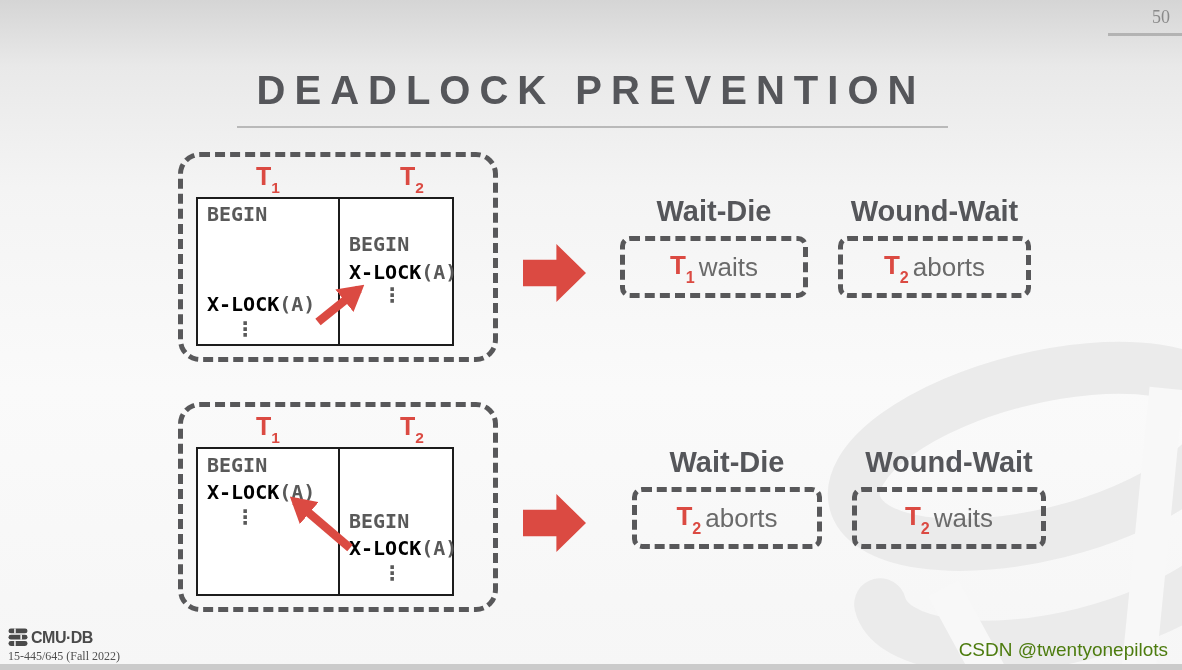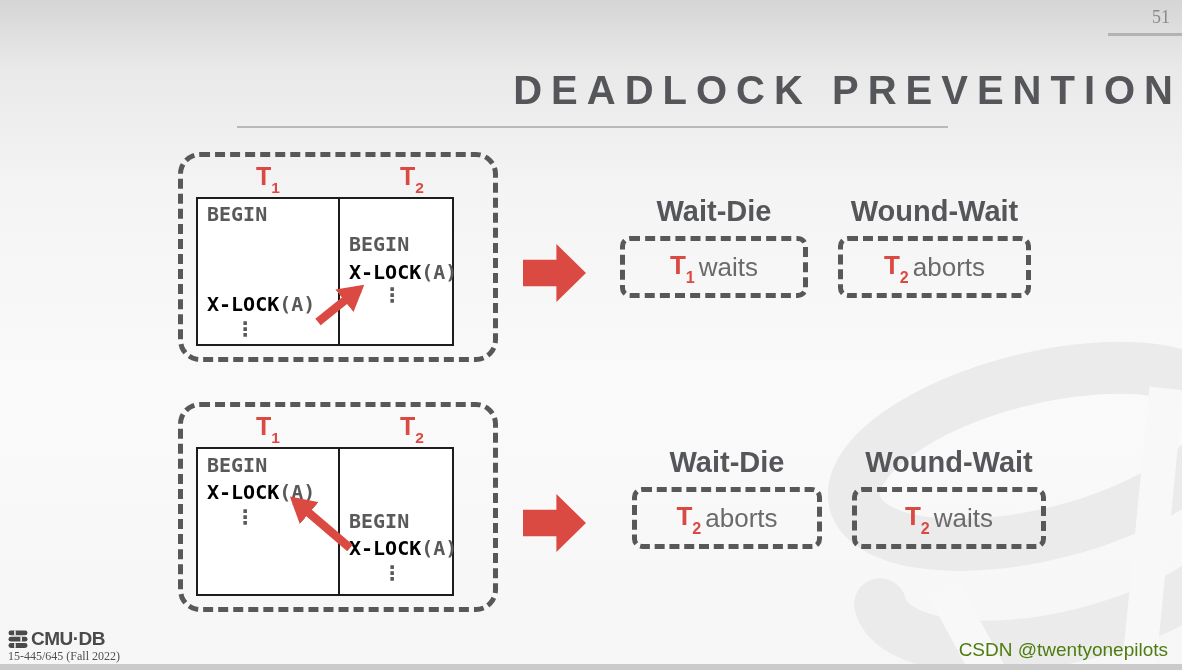--- a/index.html
+++ b/index.html
@@ -5,21 +5,21 @@
   html,body{margin:0;padding:0;}
   body{
     width:1182px;height:670px;position:relative;overflow:hidden;
     font-family:"Liberation Sans",sans-serif;
     background:linear-gradient(180deg,#d5d5d5 0%,#e9e9e9 10%,#f4f4f4 28%,#fafafa 58%,#f6f6f6 100%);
   }
   .abs{position:absolute;}
   
   .page-num{top:7px;right:12px;font-family:"Liberation Serif",serif;font-size:18px;color:#8a8a8a;z-index:2;}
   .page-num-rule{top:33px;right:0;width:74px;height:3px;background:#b3b3b3;z-index:2;}
-  .slide-title{top:68px;left:0;width:100%;text-align:right;font-size:40px;font-weight:bold;
+  .slide-title{top:68px;left:0;width:100%;text-align:center;font-size:40px;font-weight:bold;
     letter-spacing:9px;color:#55565a;z-index:2;}
   .title-rule{top:126px;left:237px;width:711px;height:2px;background:#b9b9b9;z-index:2;}
 
   
   .scenario{left:178px;width:320px;height:210px;border:5px dashed #58585a;border-radius:22px;
     box-sizing:border-box;z-index:2;}
   #scenario-0{top:152px;}
   #scenario-1{top:402px;}
   .txn-header{position:absolute;top:5px;font-size:25px;font-weight:bold;color:#db4a42;transform:translateX(-50%);}
   .h-t1{left:85px;} .h-t2{left:229px;}
@@ -61,21 +61,21 @@
   #outcome-1-1{left:852px;top:446px;width:194px;}
   .outcome-label{text-align:center;font-size:29px;font-weight:bold;color:#55565a;height:28px;}
   .outcome-box{margin-top:13px;height:62px;border:5px dashed #58585a;border-radius:10px;
     box-sizing:border-box;display:flex;align-items:center;justify-content:center;}
   .outcome-txn{font-size:26px;font-weight:bold;color:#db4a42;}
   .outcome-txn sub{font-size:62%;position:relative;bottom:-3px;}
   .outcome-verb{font-size:26px;color:#6a6a6a;margin-left:4px;}
 
   
   .logo-row{left:8px;top:628px;display:flex;align-items:center;gap:3px;z-index:2;}
-  .logo-text{font-size:19px;font-weight:bold;color:#4a4a4a;letter-spacing:-0.5px;}
+  .logo-text{font-size:16px;font-weight:bold;color:#4a4a4a;letter-spacing:-0.5px;}
   .course-text{left:8px;top:649px;font-family:"Liberation Serif",serif;font-size:12px;color:#4f4f4f;z-index:2;}
   .csdn-mark{right:14px;top:639px;font-size:19px;color:#4d7c0f;z-index:2;}
   .bottom-strip{left:0;bottom:0;width:100%;height:6px;background:#cbcbcb;z-index:3;}
   .db-watermark{left:0;top:0;z-index:0;}
 </style>
 </head>
 <body>
 
 <svg class="abs db-watermark" width="1182" height="670" viewBox="0 0 1182 670">
   <g transform="rotate(-14 1050 500)" stroke="#ebebeb" stroke-width="52" fill="none" stroke-linecap="round">
@@ -83,21 +83,21 @@
     <path d="M860,560 A190,78 0 0,0 1240,560"></path>
     <path d="M860,655 A190,78 0 0,0 1240,655"></path>
     <path d="M860,750 A190,78 0 0,0 1240,750"></path>
   </g>
   <g transform="rotate(-14 1050 500)" stroke="#f8f8f8" stroke-width="34" fill="none">
     <line x1="1190" y1="420" x2="1090" y2="700"></line>
     <line x1="925" y1="560" x2="985" y2="790"></line>
   </g>
 </svg>
 
-<div class="abs page-num">51</div>
+<div class="abs page-num">50</div>
 <div class="abs page-num-rule"></div>
 <div class="abs slide-title">DEADLOCK PREVENTION</div>
 <div class="abs title-rule"></div>
 
 <div id="scenario-0" class="abs scenario">
   <div class="txn-header h-t1"><span>T</span><sub>1</sub></div>
   <div class="txn-header h-t2"><span>T</span><sub>2</sub></div>
   <div class="txn-table">
     <div class="col-divider"></div>
     <div class="code t1-begin">BEGIN</div>

